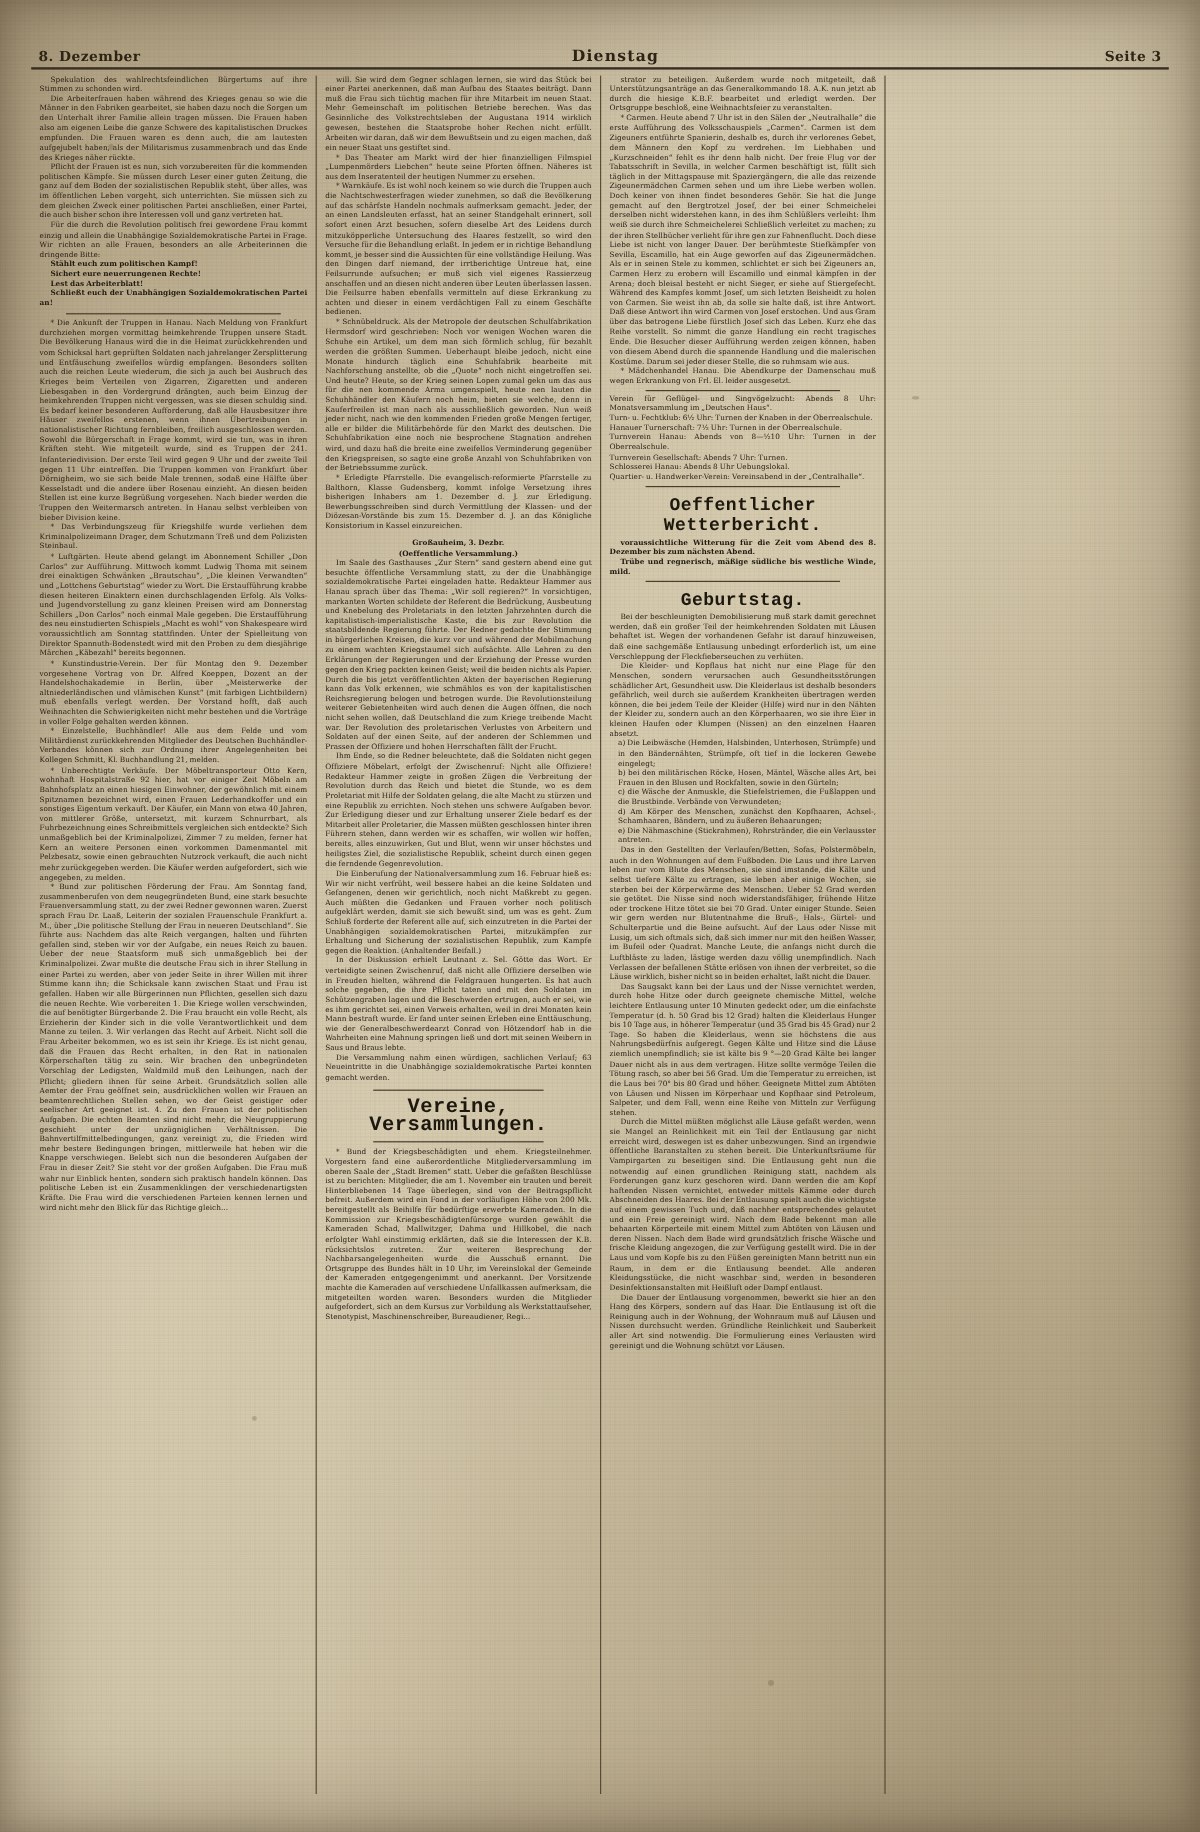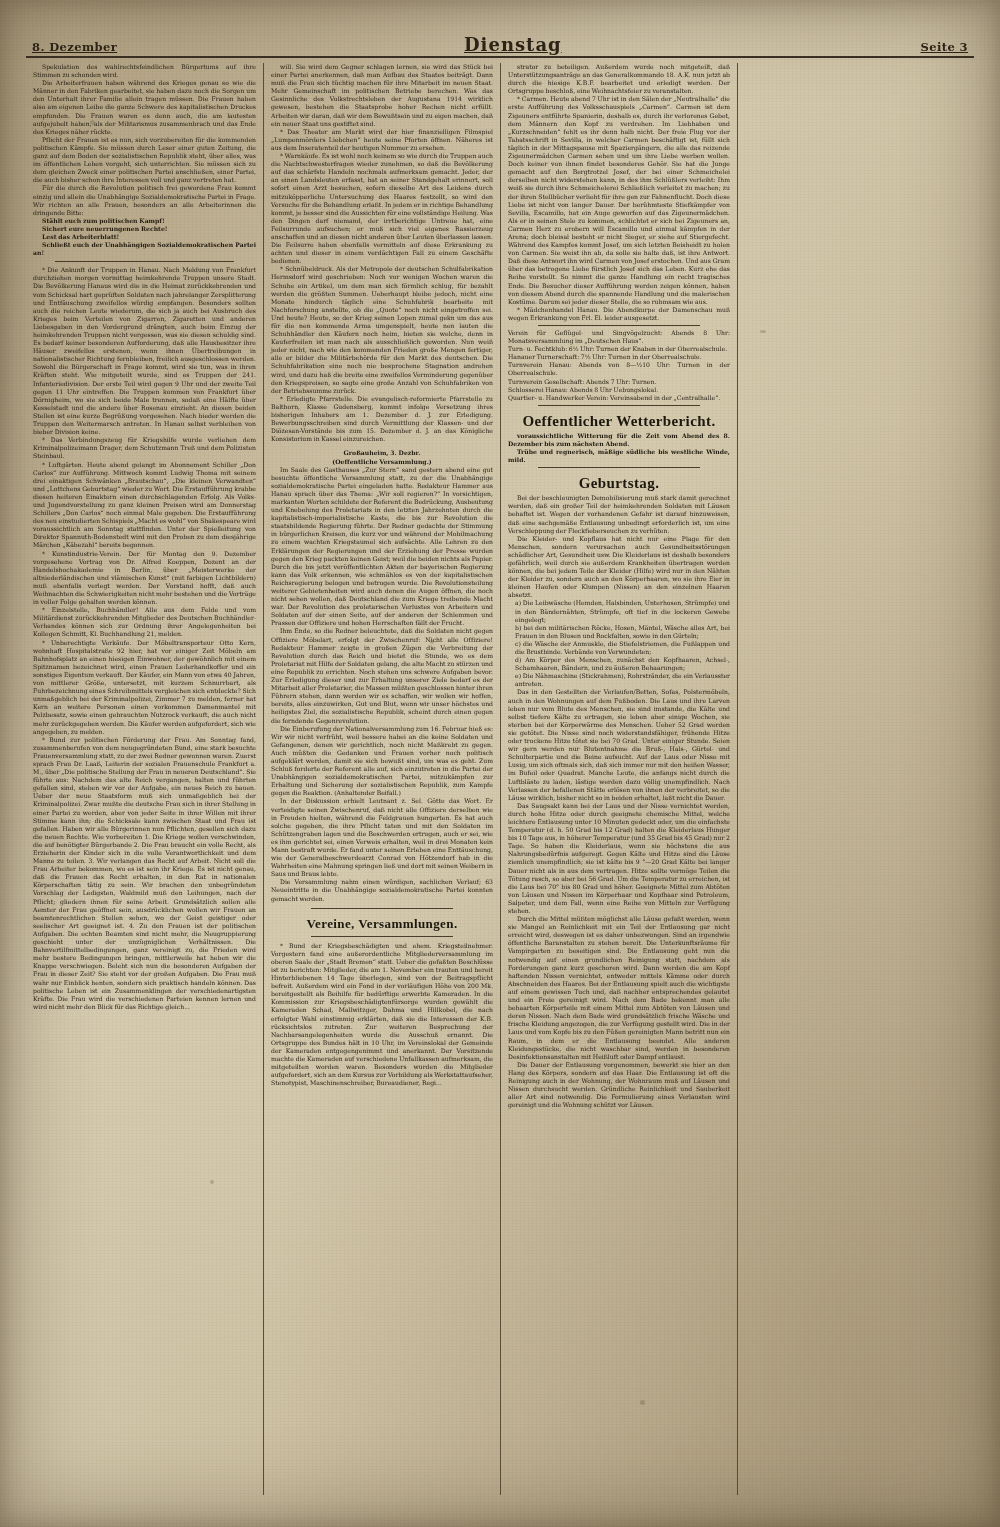--- a/index.html
+++ b/index.html
@@ -57,31 +57,30 @@
   
   .masthead {
     position: relative;
     height: 26px;
     border-bottom: 2px solid #3b3226;
     display: flex;
     align-items: flex-end;
     justify-content: space-between;
     padding: 0 6px 2px 6px;
     color: #2e2618;
-    text-decoration: underline;
   }
   .masthead .md {
     font-weight: bold;
     font-size: 11.5px;
     letter-spacing: 0.4px;
   }
   .masthead .mc {
     font-family: "DejaVu Serif", serif;
     font-weight: bold;
-    font-size: 18px;
+    font-size: 13px;
     letter-spacing: 1px;
     transform: translateY(1px);
   }
   .masthead .mr {
     font-weight: bold;
     font-size: 11.5px;
     letter-spacing: 0.4px;
     margin-left: 12px;
   }
 
@@ -121,28 +120,28 @@
   .rule {
     border: 0;
     border-top: 1px solid #4a3f2d;
     margin: 4px 22px 4px 22px;
   }
   .rule.short { margin: 5px 40px 5px 40px; }
   .rule.thin { margin: 3px 30px 3px 30px; }
 
   .head-fraktur {
     text-align: center;
-    font-family: Liberation Serif, serif;
+    font-family: Liberation Mono, monospace;
     font-weight: bold;
     color: #1f1a10;
     letter-spacing: 0.4px;
     margin: 7px 0 2px 0;
   }
   .h-xl { font-size: 15px; line-height: 17px; }
-  .h-lg { font-size: 13px; line-height: 15px; }
+  .h-lg { font-size: 17px; line-height: 15px; }
   .sub-center {
     text-align: center;
     font-size: 6.3px;
     line-height: 8.4px;
     font-weight: bold;
     color: #241d12;
     margin: 1px 0 2px 0;
   }
   .callout {
     text-align: center;

